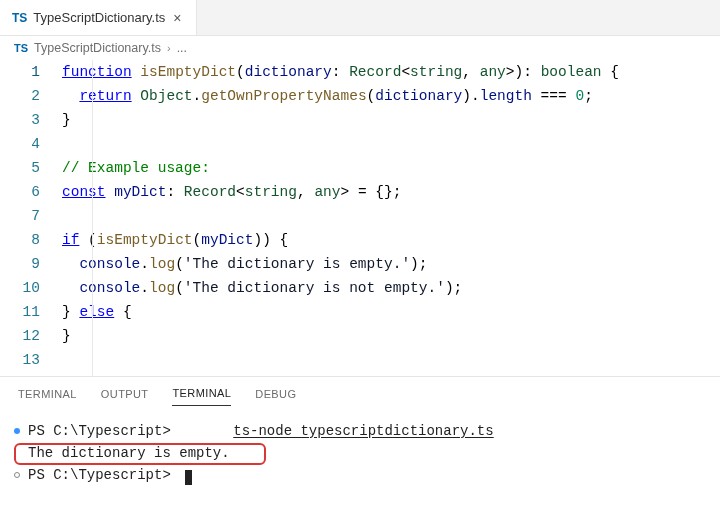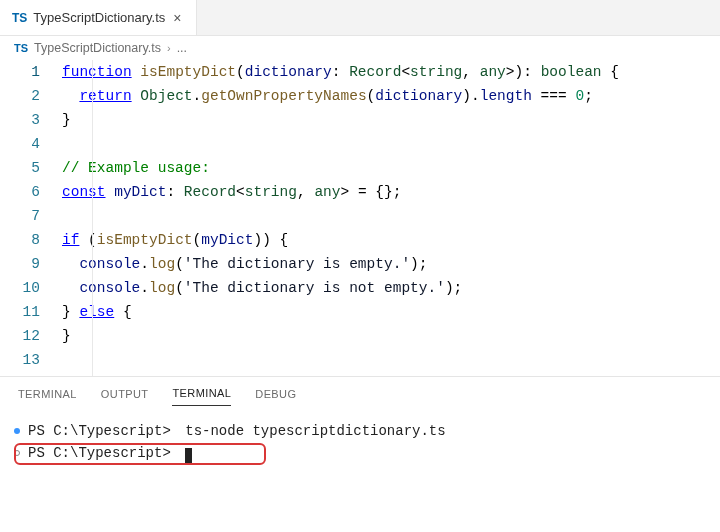--- a/index.html
+++ b/index.html
@@ -74,21 +74,21 @@
   .terminal {
     font-family: Consolas, "Courier New", monospace;
     font-size: 14px; line-height: 22px;
     padding: 10px 3px 8px 14px; color: #222;
     position: relative;
   }
   .term-line { display: flex; align-items: center; gap: 6px; white-space: pre; }
   .dot { width:6px; height:6px; border-radius:50%; display:inline-block; flex:none; margin-right:2px;}
   .dot.blue { background:#3794ff; }
   .dot.hollow { border:1px solid #888; background:transparent; }
-  .underlined { text-underline-offset: 2px; color:#222; }
+  .underlined { text-decoration: underline; text-underline-offset: 2px; color:#222;margin-left:48px; }
   .callout {
     position: absolute; border: 2px solid #d93636; border-radius: 6px;
     left: 14px; top: 33px; width: 252px; height: 22px;
     pointer-events: none;
   }
   .cursor-block { display:inline-block; width:7px; height:15px; background:#222; margin-left:0px; transform: translateY(2px);}
 </style>
 </head>
 <body>
 
@@ -147,17 +147,21 @@
   <span class="ptab active">TERMINAL</span>
   <span class="ptab">DEBUG</span>
 </div>
 
 <div class="terminal">
   <div class="term-line">
     <span class="dot blue"></span>
     <span>PS C:\Typescript&gt; </span><span class="underlined">ts-node typescriptdictionary.ts</span>
   </div>
   <div class="term-line">
+    <span style="width:8px;display:inline-block"></span>
+    <span>The dictionary is empty.</span>
+  </div>
+  <div class="term-line">
     <span class="dot hollow"></span>
     <span>PS C:\Typescript&gt; </span><span class="cursor-block"></span>
   </div>
   <div class="callout"></div>
 </div>
 
 </body></html>

